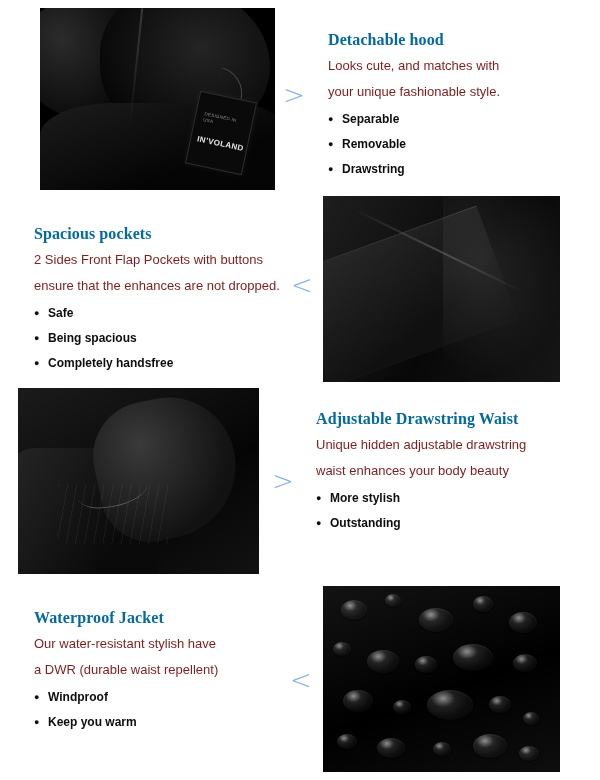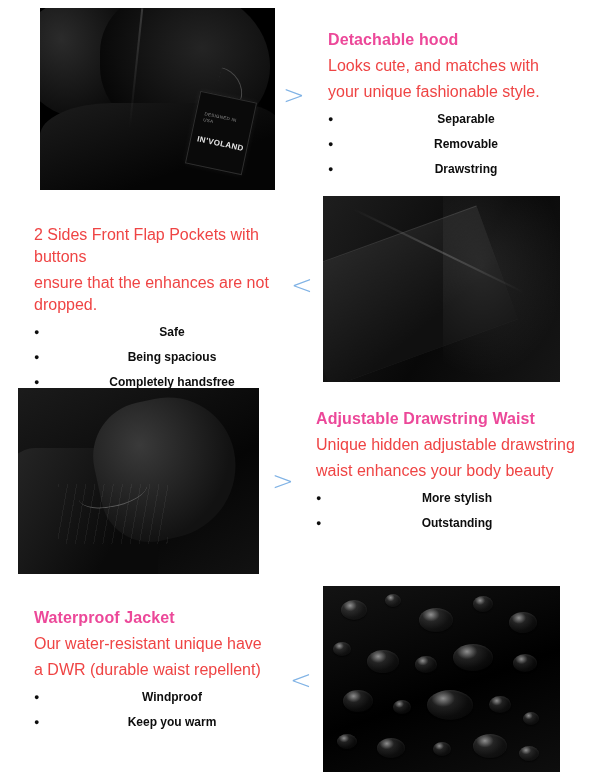--- a/index.html
+++ b/index.html
@@ -23,44 +23,44 @@
     position: absolute;
     background: #000000;
     overflow: hidden;
   }
   .text-block {
     position: absolute;
   }
   .title {
     font-size: 16px;
     font-weight: bold;
-    color: #ec4899;
+    color: #0369a1;
     letter-spacing: 0.1px;
     margin: 0 0 6px 0;
     line-height: 1.2;
+    font-family: Liberation Serif, serif;
   }
   .desc {
-    font-size: 16px;
-    color: #ef4444;
+    font-size: 13px;
+    color: #7f1d1d;
     line-height: 22px;
     margin: 0 0 4px 0;
   }
   .bullets {
     list-style: none;
     margin: 4px 0 0 0;
     padding: 0;
   }
   .bullets li {
     font-size: 12px;
     font-weight: bold;
     color: #0d0d0d;
     line-height: 25px;
     padding-left: 14px;
     position: relative;
-    text-align: center;
   }
   .bullets li::before {
     content: "●";
     position: absolute;
     left: 0;
     top: 0;
     font-size: 9px;
     line-height: 25px;
     color: #0d0d0d;
   }
@@ -211,20 +211,21 @@
   <div class="photo p2">
     <div class="base"></div>
     <div class="flap"></div>
     <div class="fold"></div>
     <div class="hl"></div>
   </div>
 
   <div class="arrow" style="left:291px; top:272px;">&lt;</div>
 
   <div class="text-block" style="left:34px; top:224px; width:262px;">
+    <h2 class="title">Spacious pockets</h2>
     <p class="desc">2 Sides Front Flap Pockets with buttons</p>
     <p class="desc">ensure that the enhances are not dropped.</p>
     <ul class="bullets">
       <li>Safe</li>
       <li>Being spacious</li>
       <li>Completely handsfree</li>
     </ul>
   </div>
 
   <div class="photo p3">
@@ -268,21 +269,21 @@
     <div class="drop" style="left:54px;  top:152px; width:28px; height:20px;"></div>
     <div class="drop" style="left:110px; top:156px; width:18px; height:14px;"></div>
     <div class="drop" style="left:150px; top:148px; width:34px; height:24px;"></div>
     <div class="drop" style="left:196px; top:160px; width:20px; height:15px;"></div>
   </div>
 
   <div class="arrow" style="left:290px; top:667px;">&lt;</div>
 
   <div class="text-block" style="left:34px; top:608px; width:262px;">
     <h2 class="title">Waterproof Jacket</h2>
-    <p class="desc">Our water-resistant unique have</p>
+    <p class="desc">Our water-resistant stylish have</p>
     <p class="desc">a DWR (durable waist repellent)</p>
     <ul class="bullets">
       <li>Windproof</li>
       <li>Keep you warm</li>
     </ul>
   </div>
 
 </div>
 
 </body></html>

